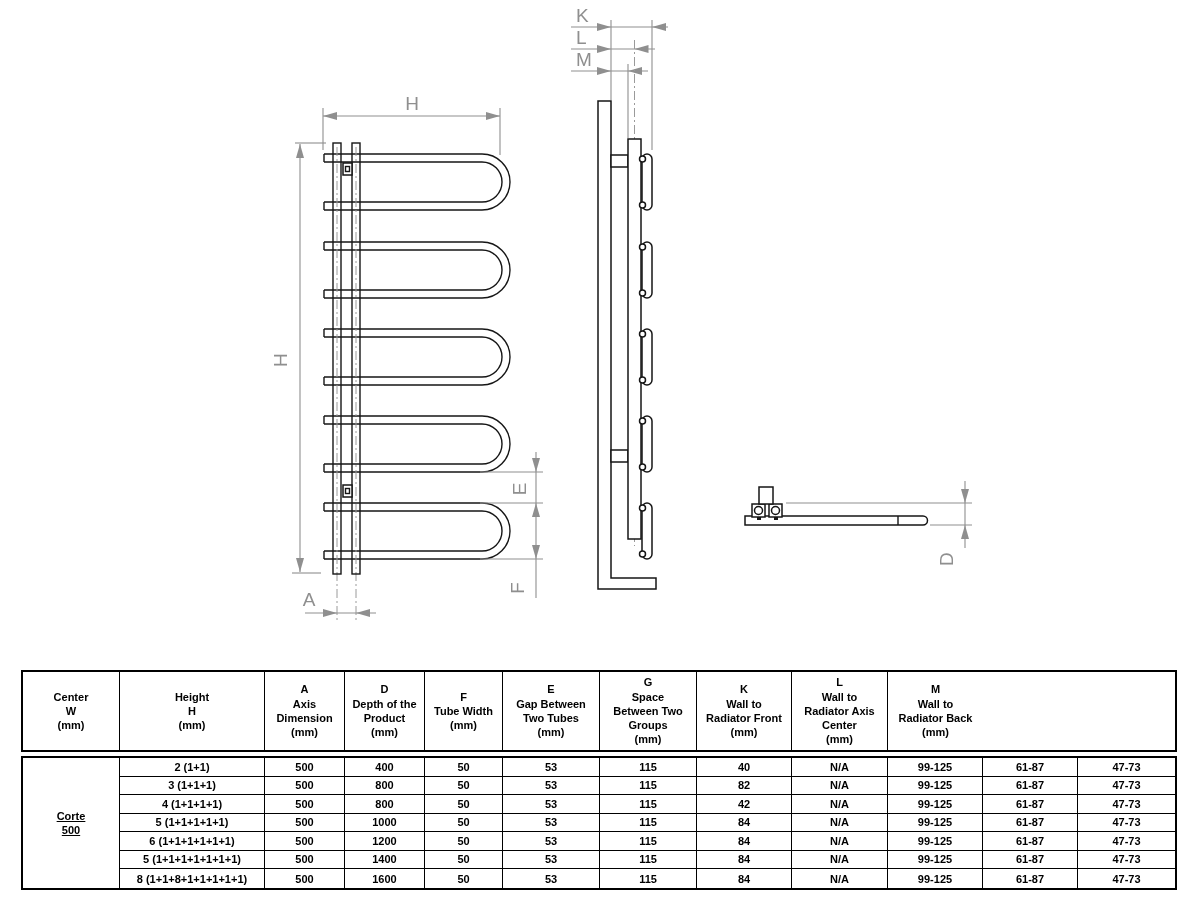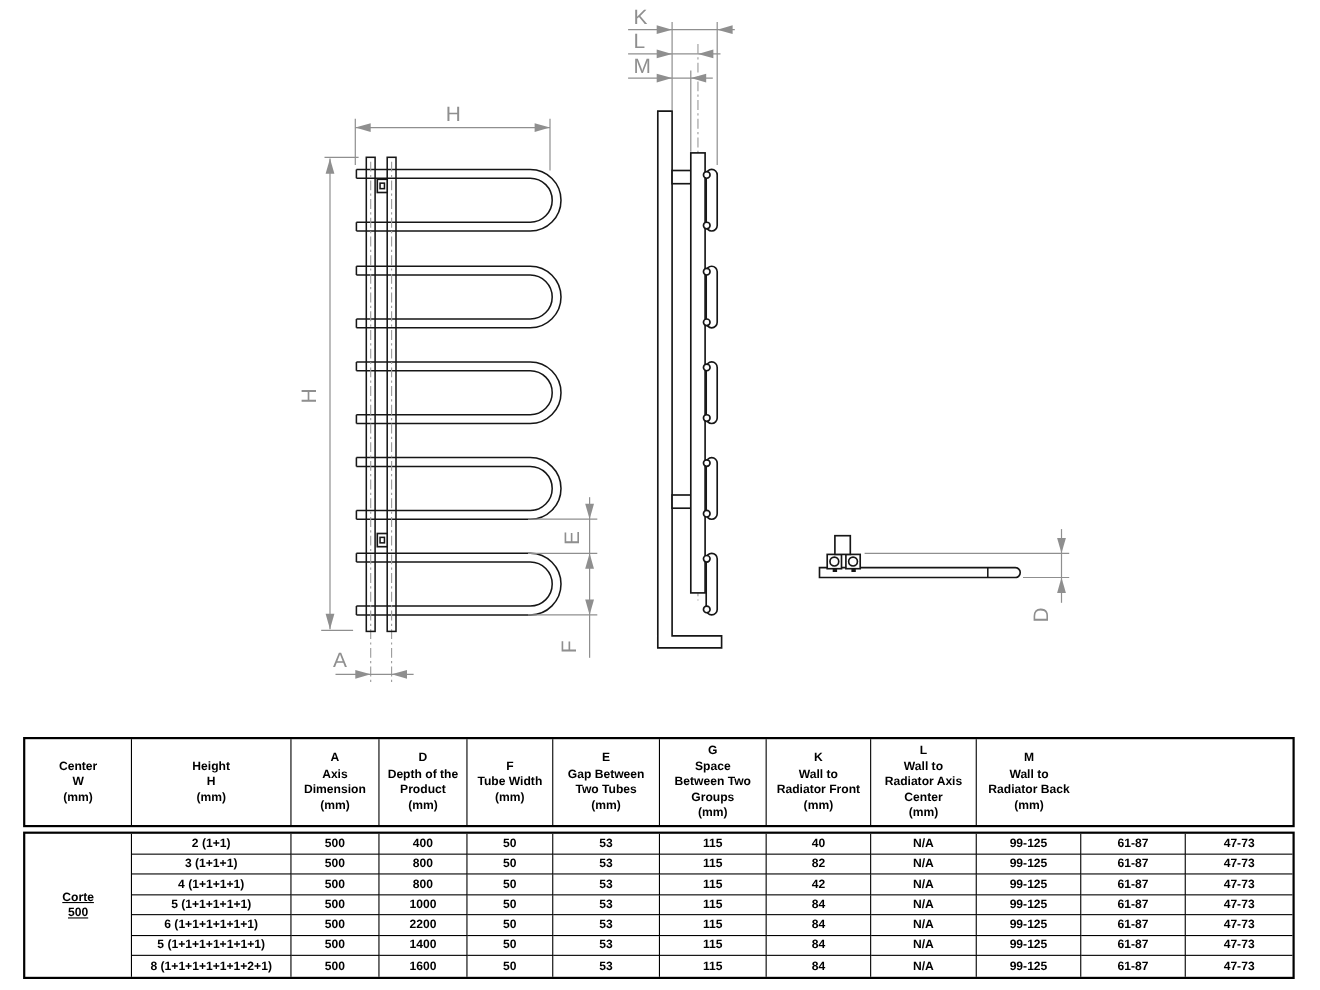--- a/index.html
+++ b/index.html
@@ -254,41 +254,41 @@
       <div class="td">50</div>
       <div class="td">53</div>
       <div class="td">115</div>
       <div class="td">84</div>
       <div class="td">N/A</div>
       <div class="td">99-125</div>
       <div class="td">61-87</div>
       <div class="td last-col">47-73</div>
       <div class="td">6 (1+1+1+1+1+1)</div>
       <div class="td">500</div>
-      <div class="td">2200</div>
+      <div class="td">1200</div>
       <div class="td">50</div>
       <div class="td">53</div>
       <div class="td">115</div>
       <div class="td">84</div>
       <div class="td">N/A</div>
       <div class="td">99-125</div>
       <div class="td">61-87</div>
       <div class="td last-col">47-73</div>
       <div class="td">5 (1+1+1+1+1+1+1)</div>
       <div class="td">500</div>
       <div class="td">1400</div>
       <div class="td">50</div>
       <div class="td">53</div>
       <div class="td">115</div>
       <div class="td">84</div>
       <div class="td">N/A</div>
       <div class="td">99-125</div>
       <div class="td">61-87</div>
       <div class="td last-col">47-73</div>
-      <div class="td last-row">8 (1+1+1+1+1+1+2+1)</div>
+      <div class="td last-row">8 (1+1+8+1+1+1+1+1)</div>
       <div class="td last-row">500</div>
       <div class="td last-row">1600</div>
       <div class="td last-row">50</div>
       <div class="td last-row">53</div>
       <div class="td last-row">115</div>
       <div class="td last-row">84</div>
       <div class="td last-row">N/A</div>
       <div class="td last-row">99-125</div>
       <div class="td last-row">61-87</div>
       <div class="td last-col last-row">47-73</div>

